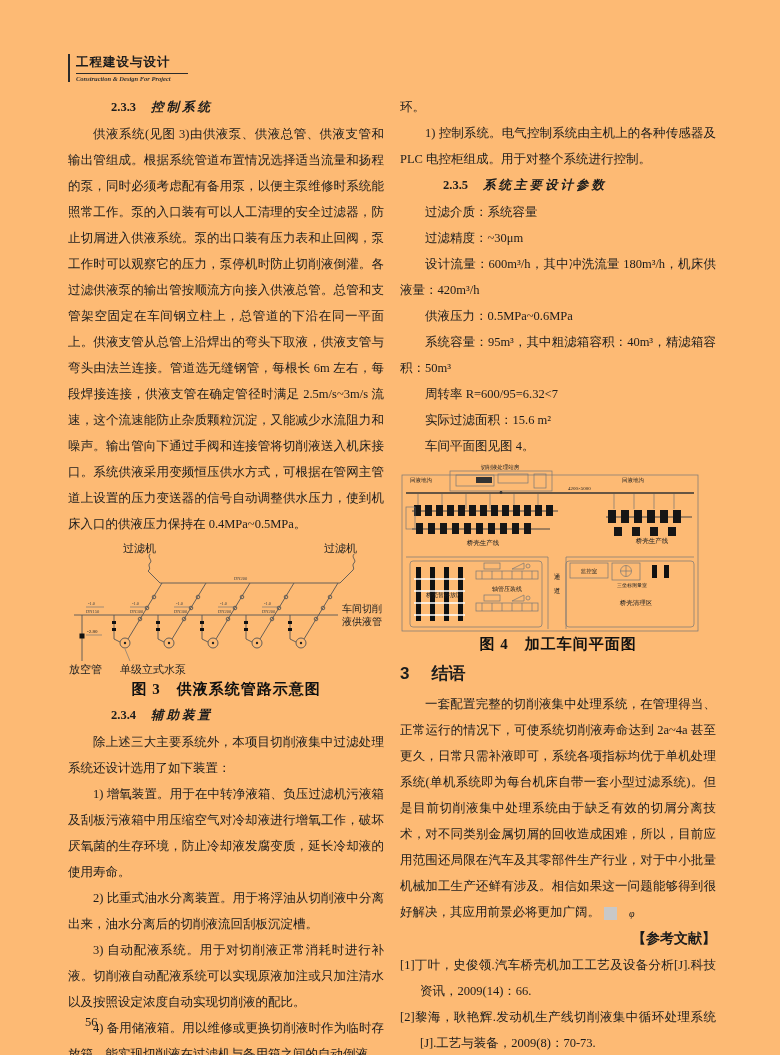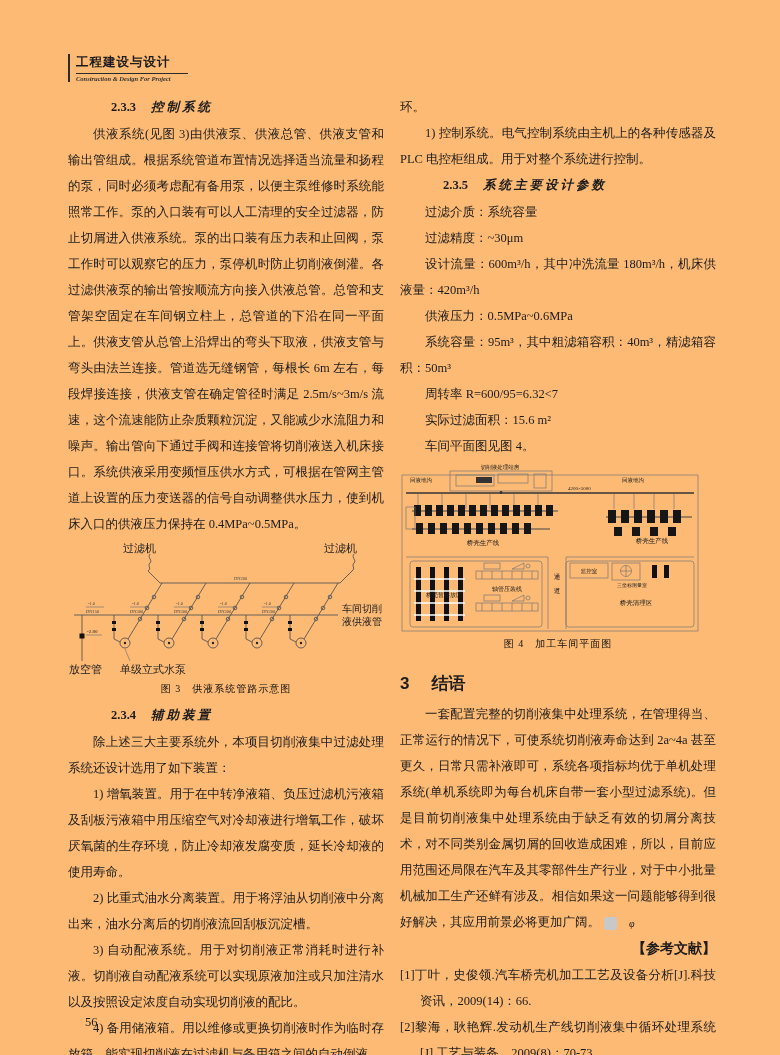--- a/index.html
+++ b/index.html
@@ -19,30 +19,30 @@
   .col{width:316px;font-size:12.5px;line-height:26px;text-align:justify;}
 
   .sub-heading{font-size:12.5px;line-height:27px;}
   .sub-heading .num{font-weight:bold;margin-right:15px;margin-left:43px;}
   .sub-heading .kai{font-style:italic;font-weight:bold;letter-spacing:3px;}
 
   .para{margin:0;text-indent:2em;}
   .para.noindent{text-indent:0;}
 
   figure{margin:4px 0 2px 0;}
-  figcaption{text-align:center;font-weight:normal;font-size:10px;line-height:22px;letter-spacing:1px;color:#111;}
+  figcaption{text-align:center;font-weight:bold;font-size:15px;line-height:22px;letter-spacing:1px;color:#111;}
   svg{display:block;}
   svg text{font-family:"Liberation Serif","DejaVu Serif",serif;fill:#222;}
   .t11{font-size:11px;} .t10{font-size:10px;} .t55{font-size:5.5px;} .t5{font-size:5px;}
   .t45{font-size:4.5px;fill:#444;} .t65{font-size:6.5px;fill:#222;} .t6{font-size:6px;fill:#222;}
   .thin{stroke:#555;stroke-width:0.9;fill:none;}
   .thin2{stroke:#777;stroke-width:0.7;fill:none;}
   .thick{stroke:#333;stroke-width:1.4;fill:none;}
 
-  .main-heading{font-family:"Liberation Sans","DejaVu Sans",sans-serif;font-size:17px;font-weight:bold;line-height:34px;margin-top:12px;}
+  .main-heading{font-family:"Liberation Sans","DejaVu Sans",sans-serif;font-size:17px;font-weight:bold;line-height:34px;margin-top:2px;}
   .main-heading .num{margin-right:22px;}
 
   .refs-heading{text-align:right;font-weight:bold;font-size:14px;line-height:27px;}
   .ref{margin:0 0 0 1.6em;text-indent:-1.6em;}
 
   .endmark{display:inline-block;width:13px;height:13px;background:#c8c8c8;color:#222;
     font-size:10px;line-height:13px;text-align:center;margin-left:4px;vertical-align:-1px;font-style:italic;}
   .page-num{position:absolute;left:85px;bottom:25px;font-size:12.5px;color:#222;}
 </style>
 </head>

